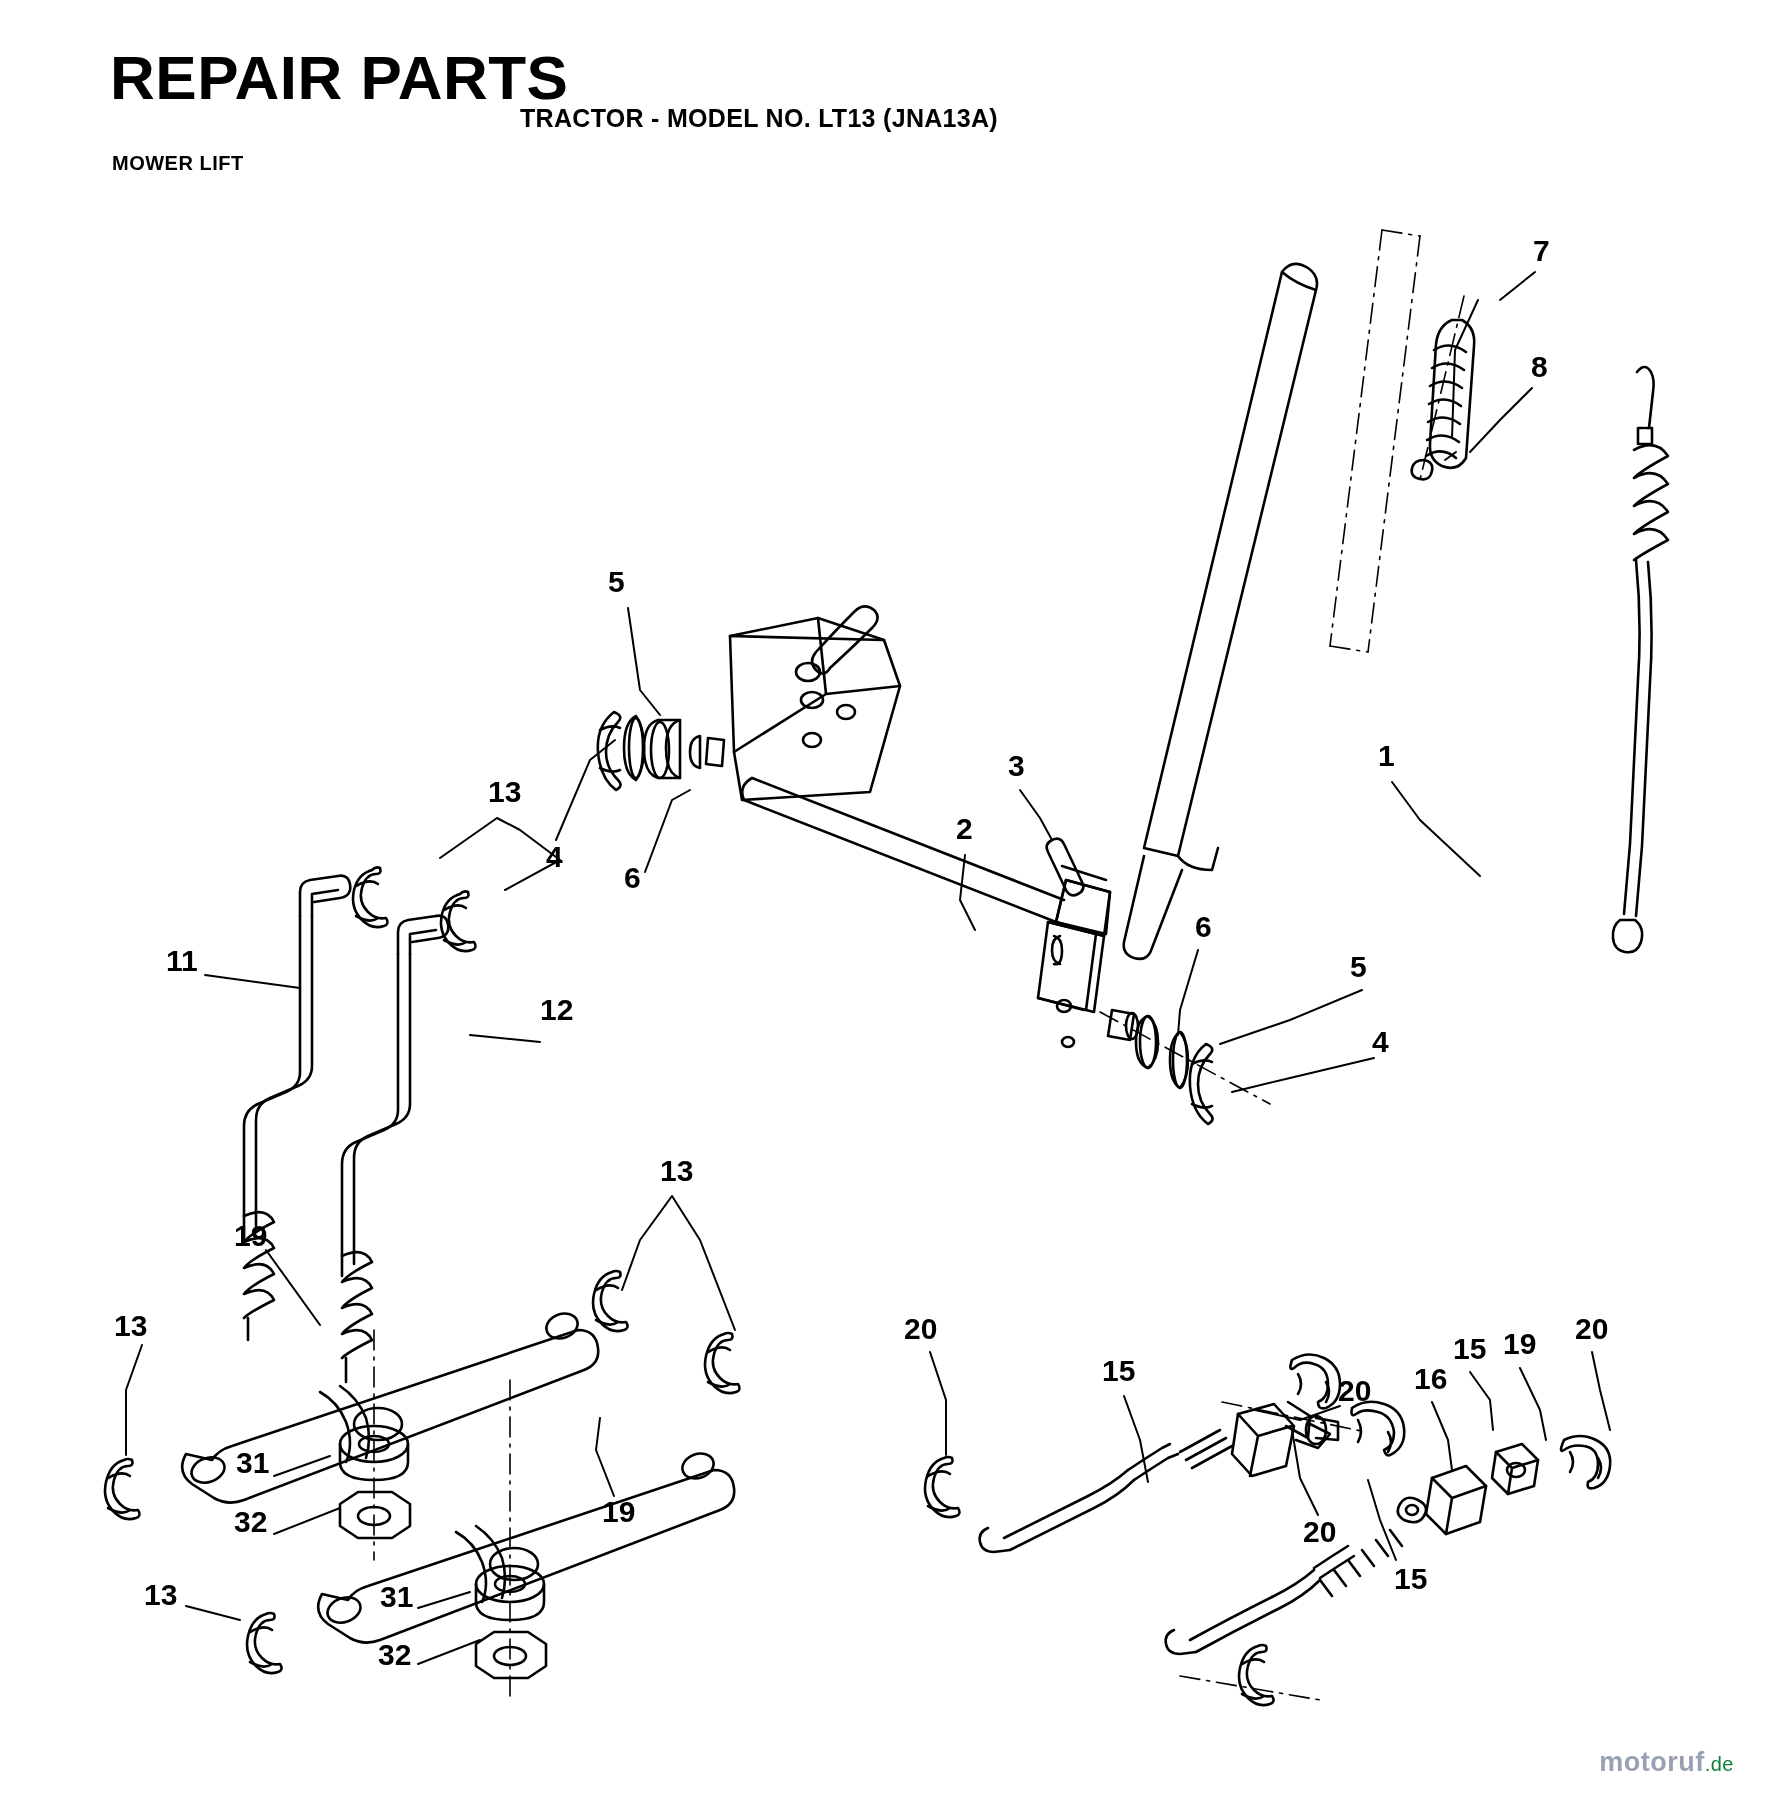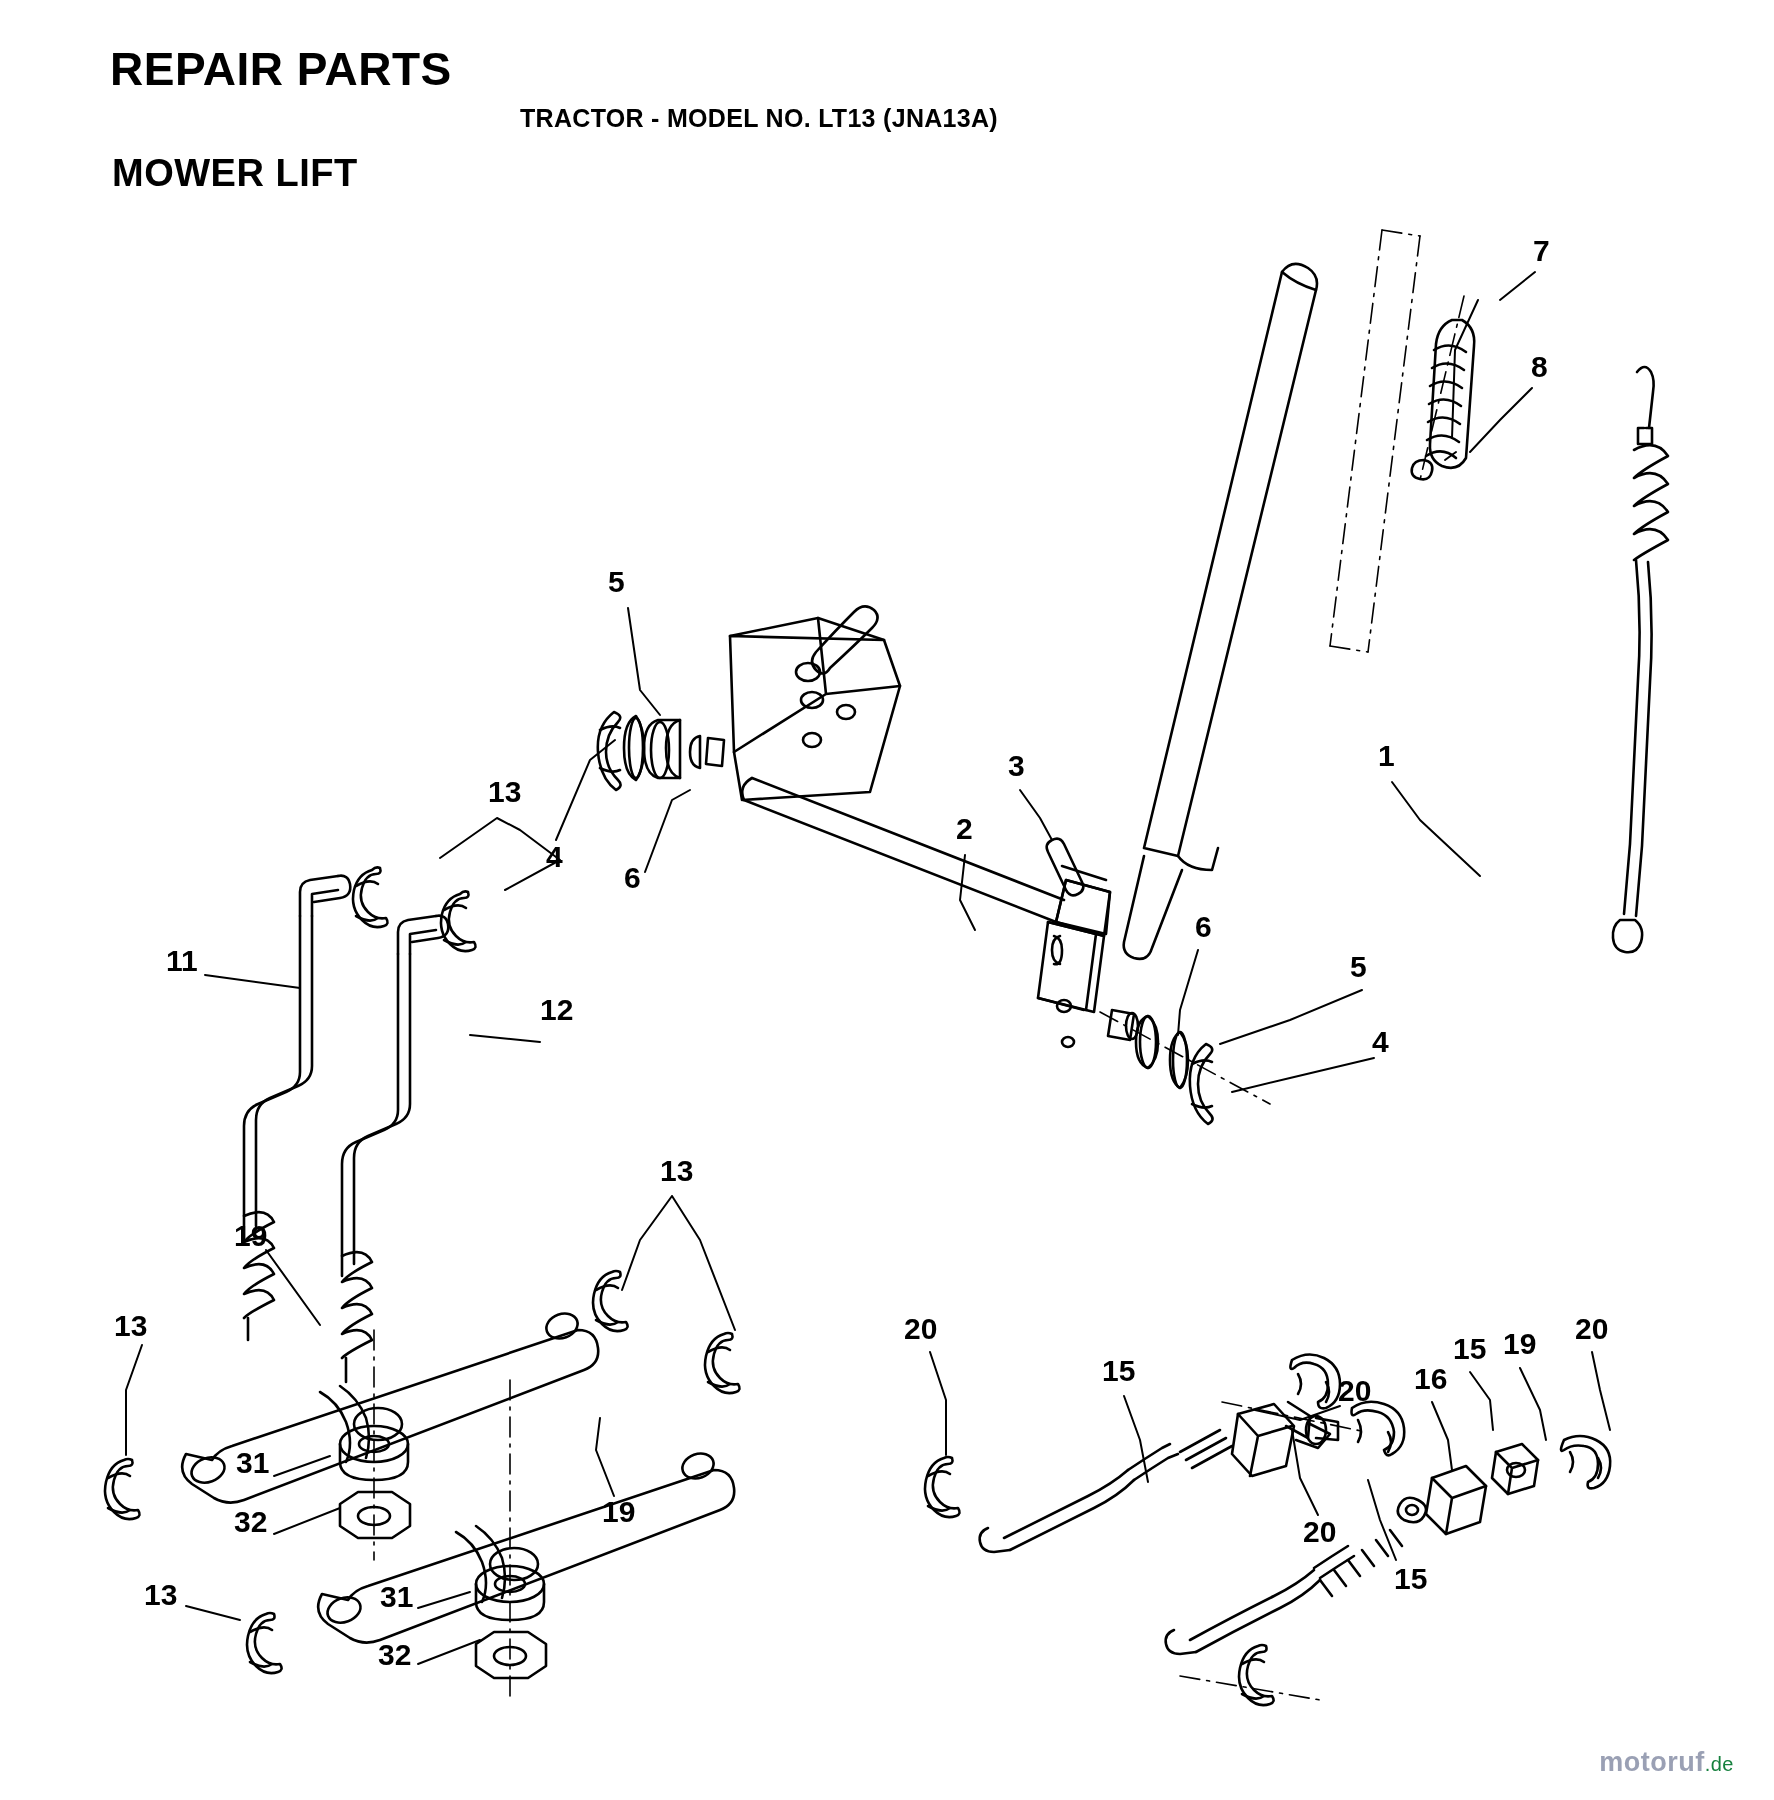--- a/index.html
+++ b/index.html
@@ -13,37 +13,37 @@
     height: 1800px;
     background: #ffffff;
     overflow: hidden;
     font-family: "Liberation Sans", sans-serif;
     color: #000000;
   }
   .title-main {
     position: absolute;
     left: 110px;
     top: 42px;
-    font-size: 46px;
+    font-size: 62px;
     font-weight: bold;
     letter-spacing: 0.5px;
   }
   .title-model {
     position: absolute;
     left: 520px;
     top: 104px;
     font-size: 25px;
     font-weight: bold;
     letter-spacing: 0.3px;
   }
   .title-section {
     position: absolute;
     left: 112px;
     top: 152px;
-    font-size: 38px;
+    font-size: 20px;
     font-weight: bold;
     letter-spacing: 0.5px;
   }
   .callout {
     position: absolute;
     font-size: 30px;
     font-weight: bold;
     line-height: 1;
     white-space: nowrap;
   }

